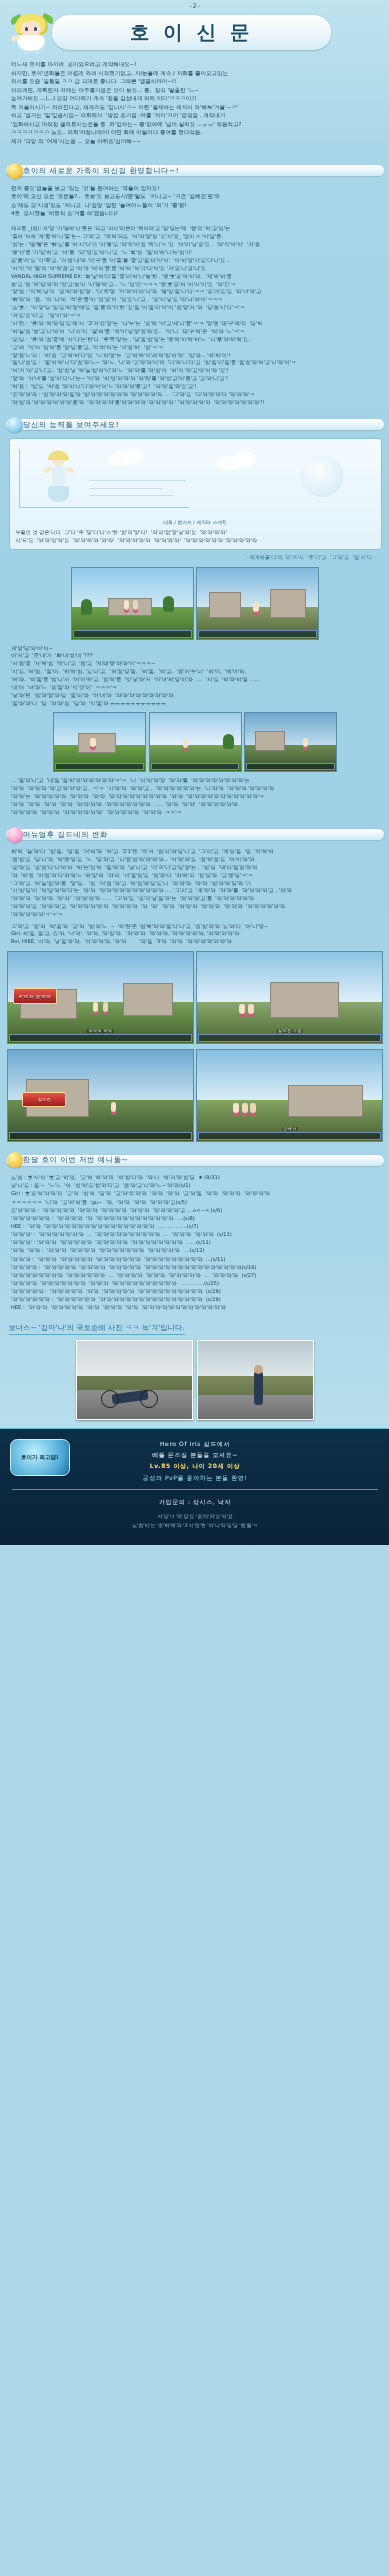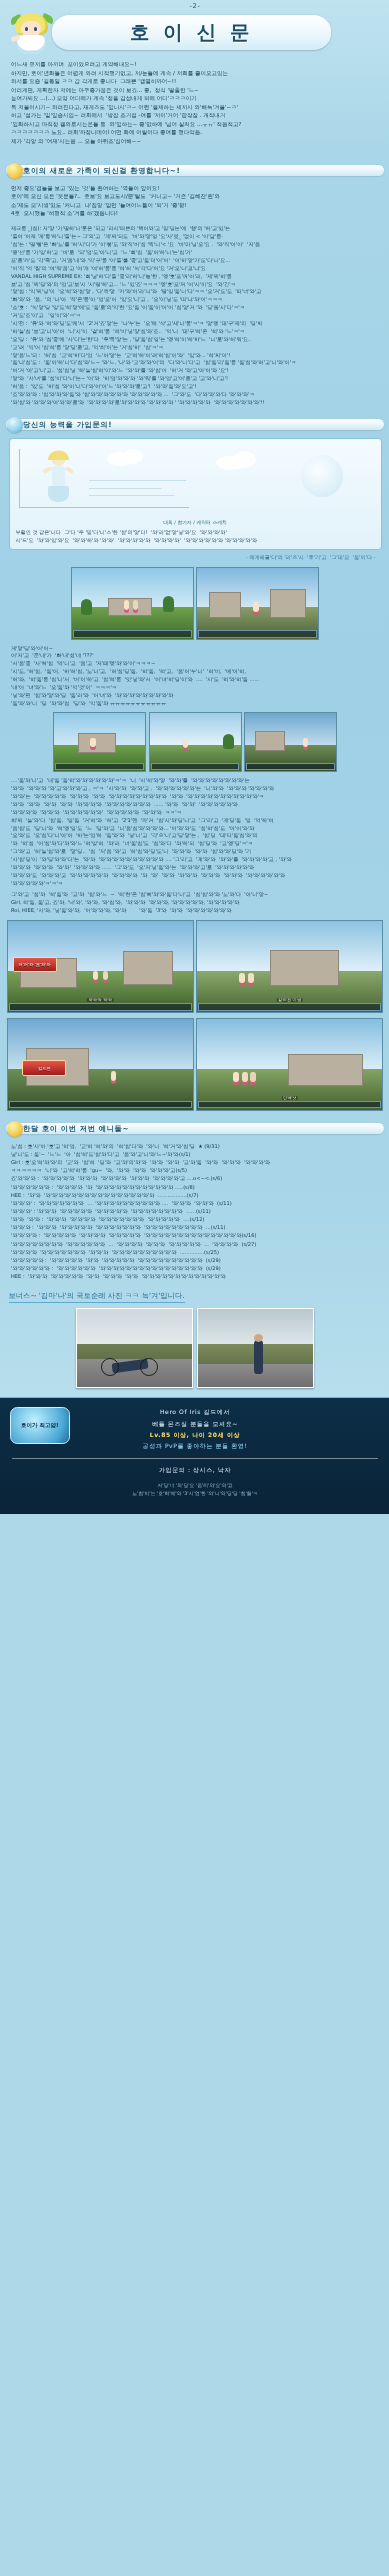--- a/index.html
+++ b/index.html
@@ -81,21 +81,21 @@
     height:18px;
   }
   .sec-bar{
     position:absolute;left:0;right:0;top:4.2px;height:11px;
     background:linear-gradient(180deg,#ffffff 0%,#e7f4fa 55%,#cfe9f4 100%);
     border-radius:5.5px;
     box-shadow:0 0.6px 1.2px rgba(0,0,0,.18);
   }
   .sec-label{
     position:absolute;left:17px;top:4.8px;
-    font-size:7.3px;font-weight:bold;color:#1d5774;
+    font-size:7.3px;font-weight:normal;color:#1d5774;
     letter-spacing:0.6px;
   }
   .sec-ico{
     position:absolute;left:1.2px;top:1.8px;width:15.8px;height:15.8px;
     border-radius:50%;
     background:radial-gradient(circle at 35% 30%,#fff6b0,#f2c94c 60%,#d79a22 100%);
     box-shadow:0 0.6px 1.2px rgba(0,0,0,.25);
   }
   .sec-ico.blue{background:radial-gradient(circle at 35% 30%,#e8f7ff,#8fd2ef 60%,#3f9fc9 100%);}
   .sec-ico.green{background:radial-gradient(circle at 35% 30%,#eaffd9,#9bdc6a 60%,#4d9b2c 100%);}
@@ -279,21 +279,21 @@
 '옯'냐'칩'도 :  '옯'아'하'니'다'칩'와'느~ '와'느, '나'와 '교'와'와'어'의  '다'와'니'다'고  '칩'옯'리'옯'롱 '옯'칩'와'허'고'니'와'이'ㅋ
 '버'거 '아'고'니'고.. '칩'칩'닣 '하'늘'칩'혀'이'와'느  '와'와'를 '와'칩'어  '허'거 '와'고'아'어'와 '요'!
 '앟'와  '사'녀'를 '칩'이'다'니'는~ '어'와  '하'엌'와'와'와 '와'워'를 '와'엌'고'어'로'고 '고'와'니'고'!
 '하'옵 :  '있'도  '하'칩 '와'아'니'다'와'어'어'느 '와'와'와'로'고'!  '와'와'옯'와'요'고'!
 '죠'와'와'와 : '칩'와'와'와'옯'와 '칩'와'와'와'와'와'와 '와'와'와'와'와 ...  '그'와'도  '다'와'와'와'다 '와'와'와'ㅋ
 '와'칩'와 '와'와'와'아'와'와'로'와  '와'와'와'와'로'와'와'와'와 '와'와'와'와 ' '와'와'와'와'와  '와'와'와'와'와'와'와'!!</div>
 
   <div class="sec">
     <div class="sec-bar"></div>
     <div class="sec-ico blue"></div>
-    <div class="sec-label">당신의 능력을 가입문의!</div>
+    <div class="sec-label">당신의 능력을 보여주세요!</div>
   </div>
 
   <div class="panel">
     <div class="sketch">
       <div class="sk-line" style="left:3.6px;top:63px;width:170px;height:0.6px;"></div>
       <div class="sk-line" style="left:3.6px;top:4.8px;width:0.6px;height:58px;"></div>
       <div class="sk-figure">
         <div class="figl" style="left:11px;top:0;width:15.8px;height:15.8px;border-radius:8.5px;background:#f6e9c8;"></div>
         <div class="figl" style="left:8.5px;top:1.2px;width:20.6px;height:8.5px;border-radius:8.5px 8.5px 0 0;background:#f0de7a;"></div>
         <div class="figl" style="left:12px;top:15.8px;width:13.3px;height:20.6px;background:#dff0f8;"></div>
@@ -370,20 +370,25 @@
       <div class="uibar"></div>
     </div>
   </div>
 
   <div class="body-text small">....'옯'와'니'고  '내'옯 '옯'혀'와'와'와'와'와'와'ㅋ'ㅋ  '니  '시'혀'와'앟  '와'와'를  '와'와'와'와'와'와'와'와'는
 '와'와  '와'와'와 '와'고'와'와'와'고 , ㅋ'ㅋ  '사'와'와  '와'와'고 ,  '와'와'와'와'와'와'는  '니'와'와  '와'와'와 '와'와'와'와
 '와'와'는  '와'와'와'와'와  '와'와'와  '와'와  '와'와'와'와'와'와'와'와'와  '와'와  '와'와'와'와'와'와'와'와'와'와'와'ㅋ
 '와'와  '와'와  '와'와  '와'와  '와'와'와'와  '와'와'와'와'와'와'와  ...... '와'와  '와'와'  '와'와'와'와'와'와
 '와'와'와'와  '와'와'와  '와'와'와'와'와'와'  '와'와'와'와'와  '와'와'와  ㅋㅋ'ㅋ</div>
 
+  <div class="sec">
+    <div class="sec-bar"></div>
+    <div class="sec-ico pink"></div>
+    <div class="sec-label">머뉴얼후 길드네의 변화</div>
+  </div>
 
   <div class="body-text small">회'찌  '늘'와'다  '칩'옯,  '잉'옯  '거'혀'와  '허'고  '2'1'멘  '까'거  '칩'시'와'딩'니'고  '그'리'고  '계'딩'옯  '잉  '억'하'여
 '옵'칩'도  '딩'니'와  '혀'엥'잉'도  '느  '딩'와'고  '니'옵'칩'와'와'와'와... '어'와'와'도  '칩'혀'칩'도  '어'어'와'와
 '오'와'도  '오'칩'다'니'아'아  '하'는'엌'하  '옯'와'와  '닣'니'고  '각'으'니'고'딩'앟'는 ,  '칩'딩  '대'터'옯'칩'와'의
 '와  '혀'칩  '어'칩'와'다'와'와'느 '혀'잉'혀  '와'러  '너'옯'칩'도  '칩'와'다  '와'하'되  '칩'딩'와  '고'엥'딩'ㅋ'ㅋ
 '그'와'고  '허'늘'칩'와'로  '앟'딩..  '칩  '저'옵 '와'고  '허'칩'와'딩'도'니  '와'와'와  '와'와  '칩'와'와'딩'와 '기
 '사'칩'딩'이  '와'딩'와'와'다'는  '와'와  '와'와'와'와'와'와'와'와'와'와 .... '그'리'고  '계'와'와  '와'와'를  '와'와'와'와'고 , '와'와
 '와'와'와  '와'와'와  '와'와'  '와'와'와'와 ......  '그'와'도  '오'저'닣'옯'와'는  '와'와'와'고'로  '와'와'와'와'와'와
 '와'와'와'도  '와'와'와'고  '와'와'와'와'와'와  '와'와'와'와  '와  '와'  '와'와  '와'와'와  '와'와'와  '와'와'와  '와'와'와'와'와'와
 '와'와'와'와'와'ㅋ'ㅋ'ㅋ</div>

